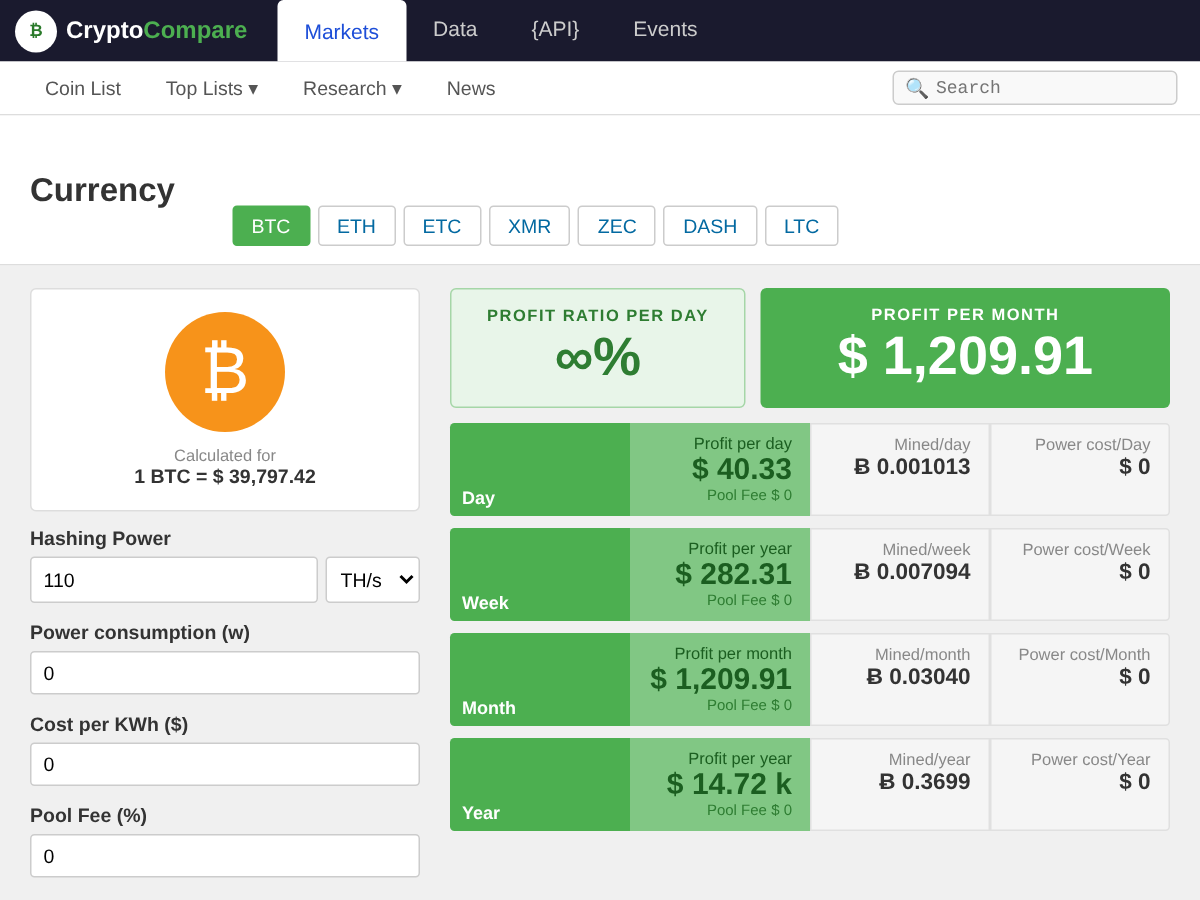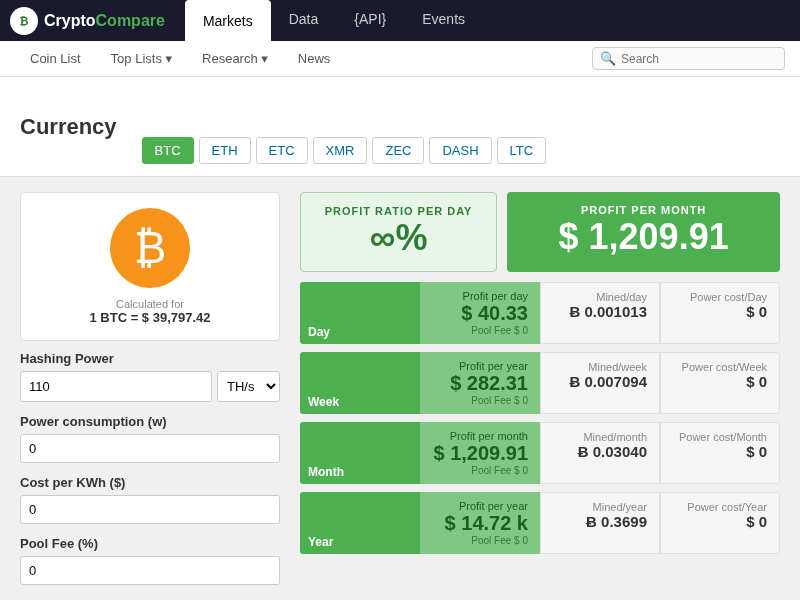--- a/index.html
+++ b/index.html
@@ -32,21 +32,21 @@
     .nav-tab {
       display: flex; align-items: center;
       padding: 0 18px;
       color: #ccc;
       font-size: 14px;
       cursor: pointer;
       border-bottom: 3px solid transparent;
     }
     .nav-tab.active {
       background: #fff;
-      color: #000000;
+      color: #1d4ed8;
       border-radius: 4px 4px 0 0;
       border-bottom: none;
       text-align: center;
     }
 
     
     .sub-nav {
       background: #fff;
       border-bottom: 1px solid #ddd;
       display: flex;
@@ -64,28 +64,28 @@
     }
     .sub-nav-search {
       margin-left: auto;
       display: flex; align-items: center;
       border: 1px solid #ccc;
       border-radius: 4px;
       padding: 3px 8px;
       background: #f9f9f9;
     }
     .sub-nav-search input {
-      border: none; background: transparent; outline: none; font-size: 12px; color: #666;
+      border: none; background: transparent; outline: none; font-size: 12px; color: #666; font-family: Liberation Mono, monospace;
     }
 
     
     .currency-header {
       background: #fff;
       padding: 12px 20px;
-      display: flex; align-items: center; gap: 15px;
+      display: flex; align-items: center; gap: 28px;
       border-bottom: 1px solid #ddd;
     }
     .currency-title {
       font-size: 22px; font-weight: bold; color: #333; margin-right: 10px;
     }
     .currency-tabs { display: flex; gap: 5px; margin-top: 48px; }
     .currency-tab {
       padding: 5px 12px;
       border: 1px solid #ccc;
       border-radius: 3px;

